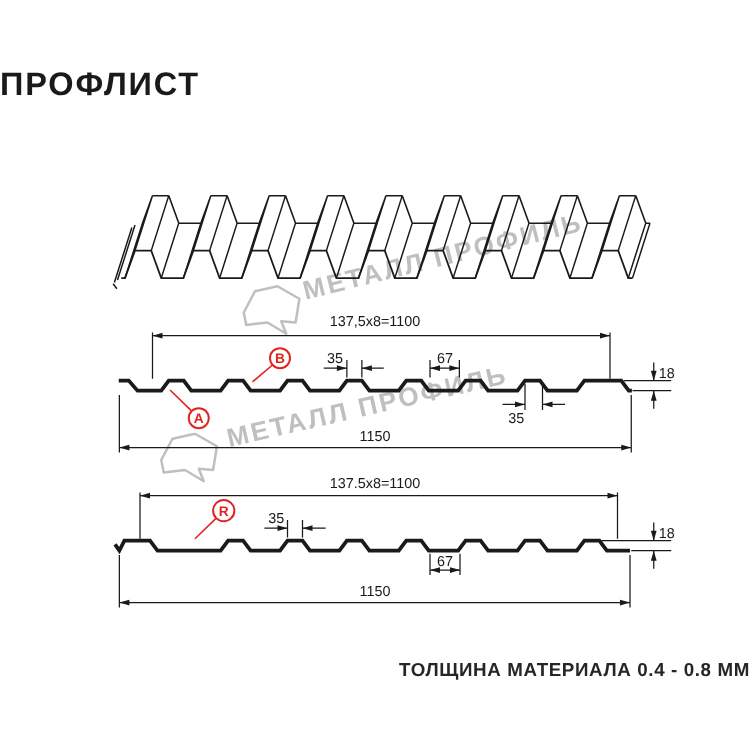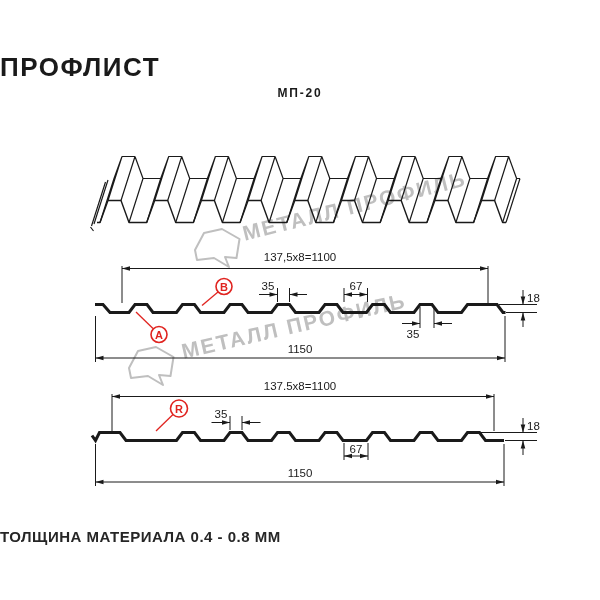--- a/index.html
+++ b/index.html
@@ -15,21 +15,21 @@
   }
   .title{
     position:absolute;left:0;top:52px;width:600px;text-align:left;
     font-size:26px;font-weight:bold;letter-spacing:1.5px;color:var(--ink);
   }
   .subtitle{
     position:absolute;left:0;top:86px;width:600px;text-align:center;
     font-size:12px;font-weight:bold;letter-spacing:1.8px;color:var(--ink);
   }
   .footer-note{
-    position:absolute;left:0;top:528px;width:600px;text-align:left;
+    position:absolute;left:0;top:528px;width:600px;text-align:right;
     font-size:15px;font-weight:bold;letter-spacing:0.5px;color:#262626;
   }
   .wm{position:absolute;z-index:1;}
   .wm-text{
     font-size:21px;font-weight:bold;letter-spacing:2px;color:var(--wm);
     white-space:nowrap;transform-origin:0 50%;position:absolute;
   }
   .wm-logo{position:absolute;}
   .wm-logo path{fill:none;stroke:var(--wm);stroke-width:4;stroke-linejoin:round;}
   #wm1-text{left:243px;top:222px;transform:rotate(-14deg);}
@@ -45,21 +45,20 @@
     fill:var(--red);font-family:"Liberation Sans",sans-serif;
     font-size:11px;font-weight:bold;text-anchor:middle;
   }
 </style>
 </head>
 <body>
 
 <div class="canvas">
 
   <div class="title">ПРОФЛИСТ</div>
-  <div class="subtitle">МП-20</div>
 
   <div class="wm">
     <svg id="wm1-logo" class="wm-logo" viewBox="0 0 100 80">
       <path d="M6 44 L24 10 L60 2 L95 22 L89 60 L66 58 L74 78 L44 60 L10 64 Z"></path>
     </svg>
     <div id="wm1-text" class="wm-text">МЕТАЛЛ ПРОФИЛЬ</div>
   </div>
 
   <div class="wm">
     <svg id="wm2-logo" class="wm-logo" viewBox="0 0 100 80">

